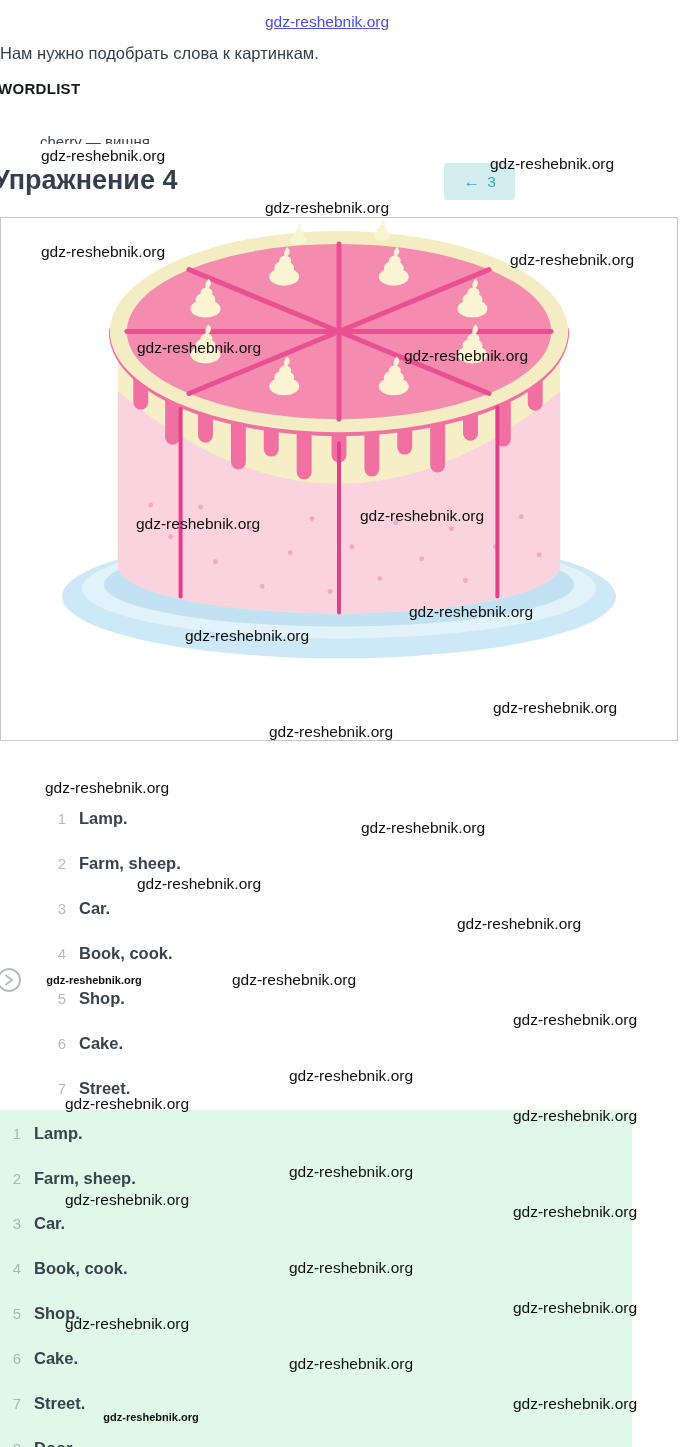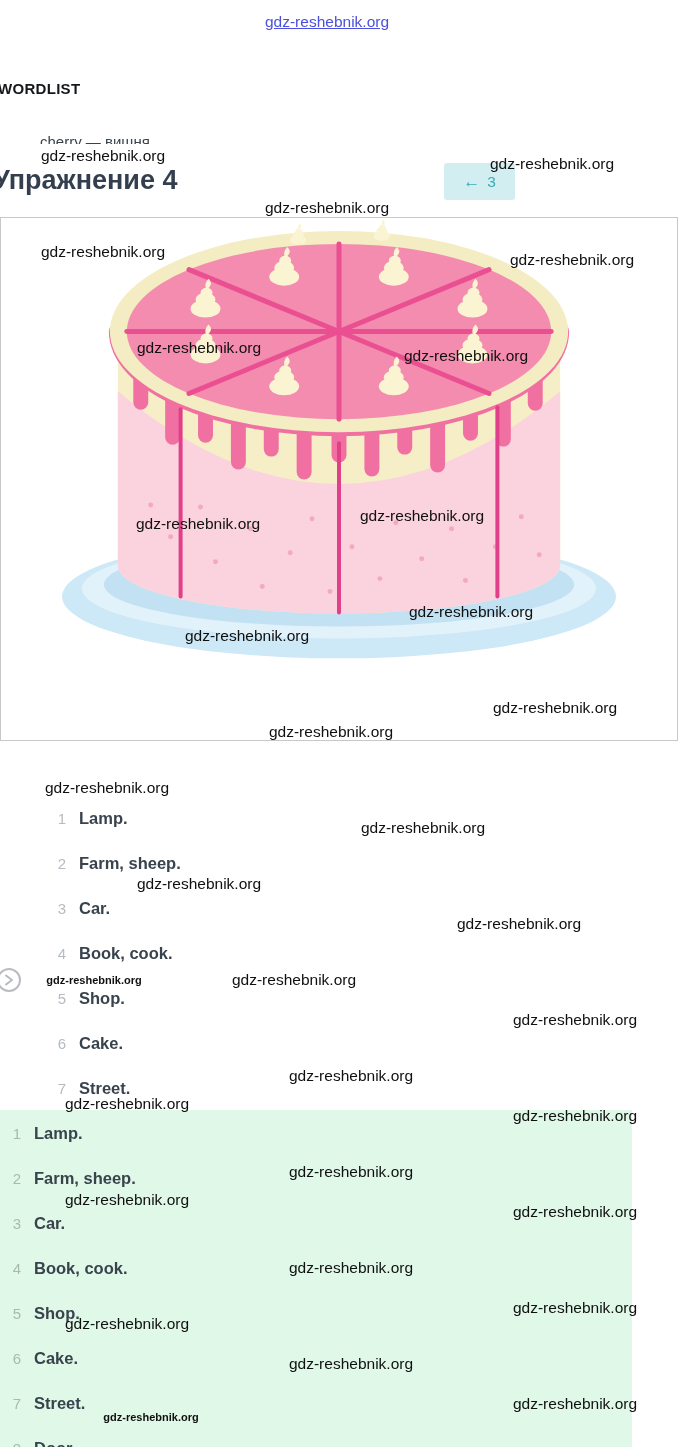--- a/index.html
+++ b/index.html
@@ -86,20 +86,21 @@
   .list2 { padding:1px 0 0 10px; }
   .list2 .list-item .num { color:#a9b9af; }
 </style>
 </head>
 <body>
 
 <div class="page">
 
   <a class="top-link" href="#">gdz-reshebnik.org</a>
 
+  <p class="task-text">Нам нужно подобрать слова к картинкам.</p>
   <h3 class="wordlist-title">WORDLIST</h3>
   <div class="wordlist-entry">cherry — вишня</div>
 
   <h1 class="exercise-title">Упражнение 4</h1>
 
   <button class="hdr-btn btn-back">
     <span class="back-arrow">←</span>
     <span>3</span>
   </button>
 

